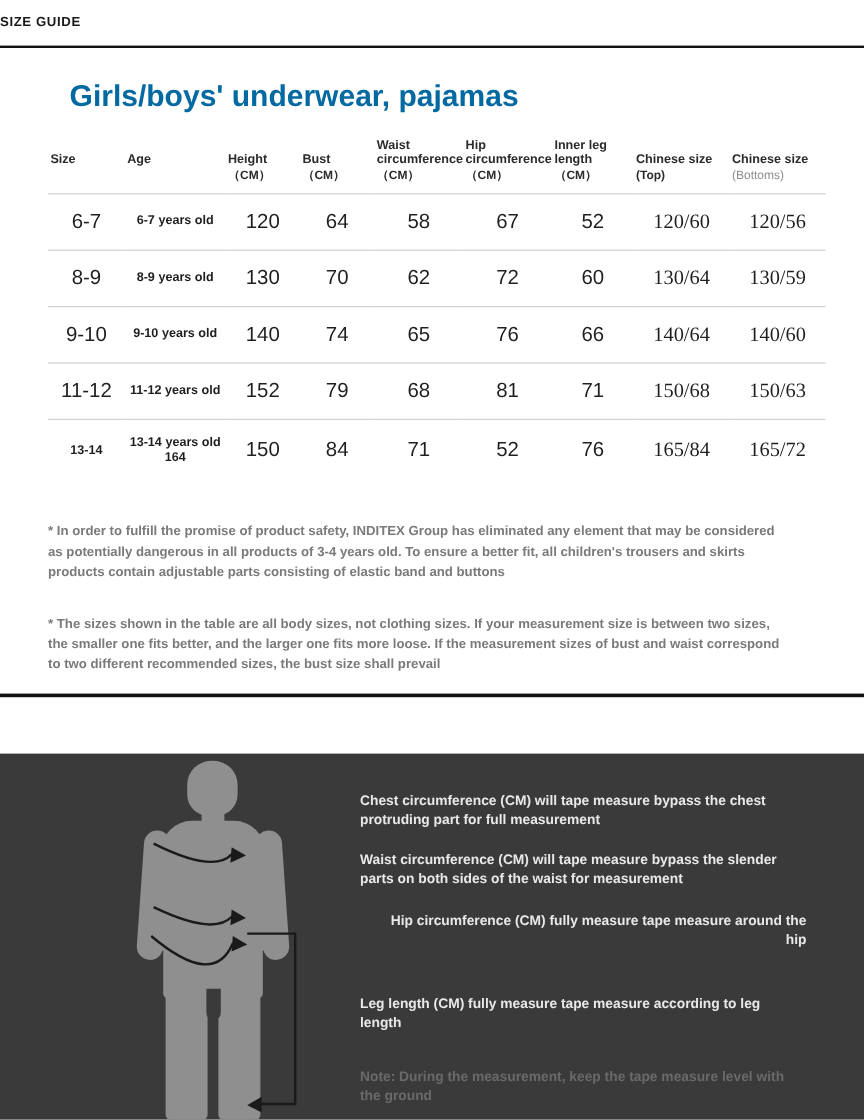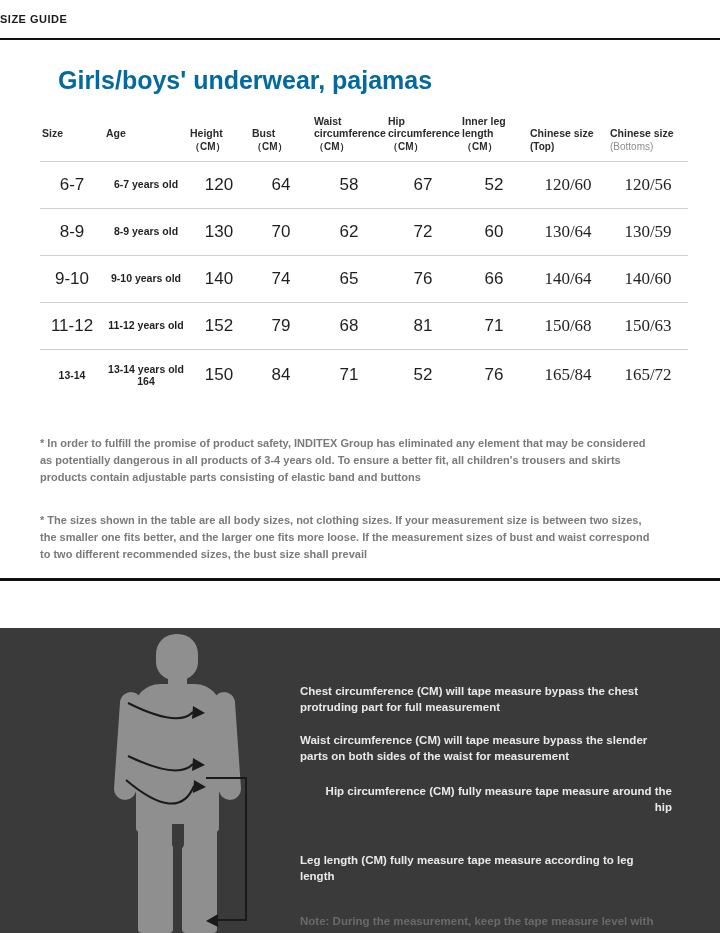--- a/index.html
+++ b/index.html
@@ -230,21 +230,20 @@
     width: 400px;
     height: 305px;
     color: #e9e9e9;
   }
   .htm-line {
     position: absolute;
     font-size: 11.5px;
     font-weight: bold;
     line-height: 1.35;
     width: 360px;
-    margin-top: 23px;
   }
   .htm-line.l1 { top: 33px; left: 0; }
   .htm-line.l2 { top: 82px; left: 0; }
   .htm-line.l3 { top: 133px; left: 12px; width: 360px; text-align: right; }
   .htm-line.l4 { top: 202px; left: 0; }
   .htm-line.l5 { top: 263px; left: 0; color: #6a6a6a; }
 </style>
 </head>
 <body>
 

